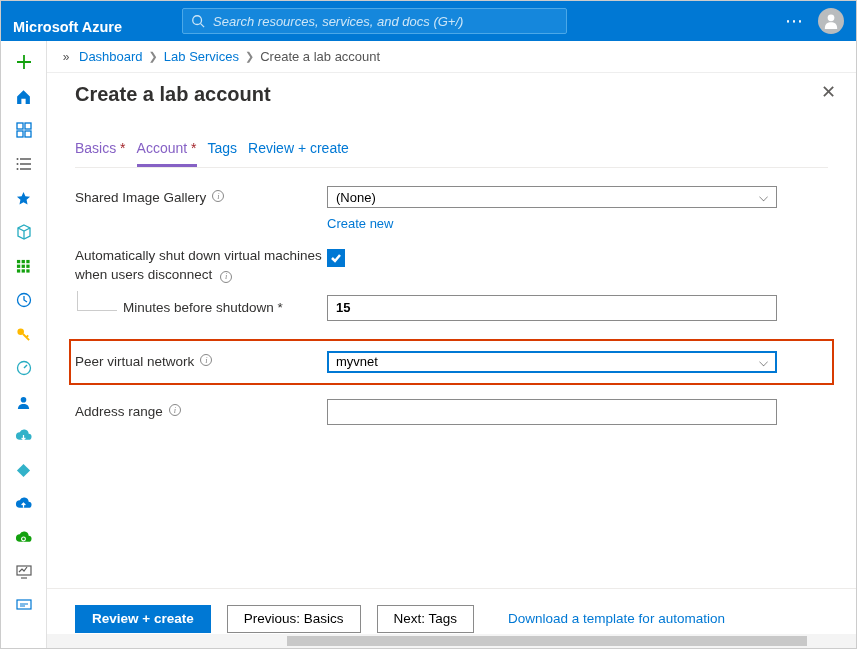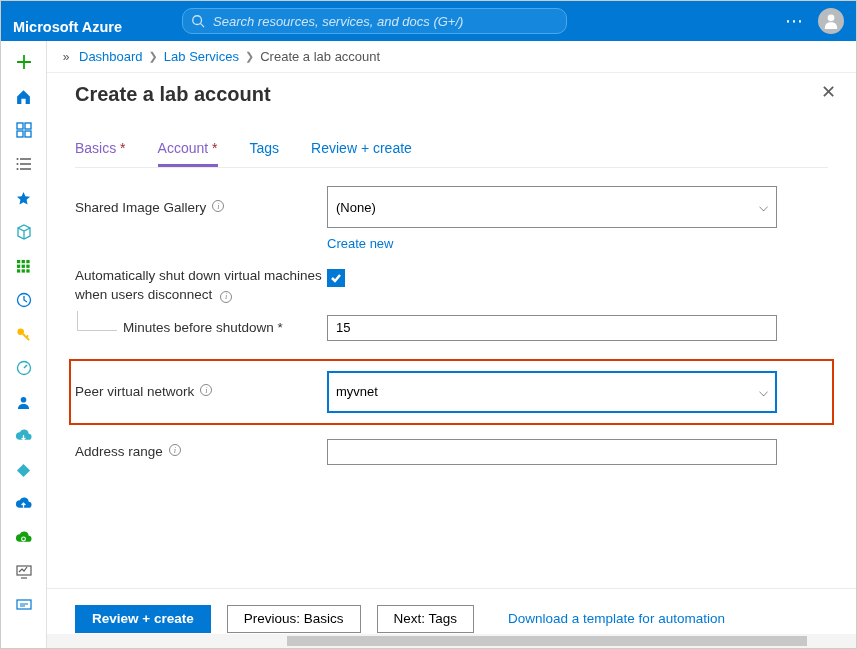--- a/index.html
+++ b/index.html
@@ -1,21 +1,21 @@
 <!DOCTYPE html>
 <html><head>
 <meta charset="utf-8">
 <style>
   * { box-sizing: border-box; margin: 0; padding: 0; font-family: "Segoe UI", Arial, sans-serif; }
   body { width: 857px; height: 649px; overflow: hidden; background: #fff; border: 1px solid #ccc; position: relative; }
 
   
   .topbar { height: 40px; background: #0078d4; display: flex; align-items: center; padding: 0 12px; color: #fff; }
   .brand { font-size: 14.5px; font-weight: 600; margin-right: 60px; white-space: nowrap; margin-top: 12px; }
-  .search-wrap { flex: 0 0 385px; height: 26px; background: #1587dc; border:1px solid #4ba8e8; border-radius: 10px; display: flex; align-items: center; padding: 0 8px; color: #cde6f7; }
+  .search-wrap { flex: 0 0 385px; height: 26px; background: #1587dc; border:1px solid #4ba8e8; border-radius: 2px; display: flex; align-items: center; padding: 0 8px; color: #cde6f7; }
   .search-wrap svg { margin-right: 8px; }
   .search-input { background: transparent; border: none; outline: none; color: #fff; font-size: 13px; flex: 1; }
   .search-input::placeholder { color: #cde6f7; font-style: italic; }
   .topbar-right { margin-left: auto; display: flex; align-items: center; gap: 14px; }
   .more-dots { font-size: 18px; letter-spacing: 1px; cursor: pointer; }
   .avatar { width: 26px; height: 26px; border-radius: 50%; background: #b9bcbe; display:flex;align-items:center;justify-content:center; }
 
   
   .leftrail { position: absolute; left: 0; top: 40px; width: 46px; bottom: 0; background: #fff; border-right: 1px solid #e1e1e1; display: flex; flex-direction: column; align-items: center; padding-top: 6px; gap: 4px; }
   .rail-btn { width: 46px; height: 30px; display: flex; align-items: center; justify-content: center; cursor: pointer; }
@@ -25,36 +25,36 @@
   .crumbbar { height: 32px; display: flex; align-items: center; padding: 0 20px 0 6px; font-size: 13px; border-bottom: 1px solid #eee; }
   .expand-chev { width:26px; text-align:center; color:#555; cursor:pointer; font-size:12px; margin-right:0px;}
   .crumb-link { color: #0078d4; text-decoration: none; cursor: pointer; }
   .crumb-sep { color: #888; margin: 0 6px; font-size:11px;}
   .crumb-last { color: #555; }
 
   .page { flex:1; padding: 10px 28px 0 28px; position:relative; overflow:hidden; }
   .page-title { font-size: 20px; font-weight: 600; color: #323130; margin-bottom: 28px; }
   .close-x { position: absolute; right: 20px; top: 8px; font-size: 18px; color: #605e5c; cursor: pointer; font-weight:300; }
 
-  .tabs { display: flex; gap: 32px; border-bottom: 1px solid #edebe9; margin-bottom: 18px; }
+  .tabs { display: flex; gap: 11px; border-bottom: 1px solid #edebe9; margin-bottom: 18px; }
   .tab { font-size: 14px; color: #0078d4; padding: 6px 0 8px 0; cursor: pointer; }
   .tab .req { color: #a4262c; }
   .tab.active { color: #8661c5; border-bottom: 3px solid #8661c5; font-weight:400; }
   .tab.visited { color: #8661c5; }
 
   .desc { font-size: 13.5px; color: #323130; margin-bottom: 18px; }
 
   .form-row { display: flex; align-items: center; margin-bottom: 8px; }
   .form-label { flex: 0 0 252px; font-size: 13.5px; color: #323130; display:flex; align-items:flex-start; gap:6px; }
   .info-ic { width:12px; height:12px; border:1px solid #888; border-radius:50%; display:inline-flex; align-items:center; justify-content:center; font-size:8.5px; color:#888; font-family: Georgia, serif; font-style:italic; cursor:help;}
-  .dropdown { flex:1; max-width:450px; height: 42px; border:1px solid #8a8a8a; display:flex; align-items:center; padding:8px 8px; font-size:13px; background:#fff; justify-content:space-between; cursor:pointer;}
+  .dropdown { flex:1; max-width:450px; height: 22px; border:1px solid #8a8a8a; display:flex; align-items:center; padding:8px 8px; font-size:13px; background:#fff; justify-content:space-between; cursor:pointer;}
   .dropdown.highlight { border:1px solid #0078d4; box-shadow: inset 0 0 0 1px #0078d4; }
   .dropdown .chev { font-size:12px; color:#555; }
   .link-below { font-size:13px; color:#0078d4; margin-left:252px; margin-top:2px; margin-bottom:16px; cursor:pointer;}
-  .textinput { flex:1; max-width:450px; height:26px; border:1px solid #8a8a8a; padding:0 8px; font-size:13px; outline:none;}
+  .textinput { flex:1; max-width:450px; height:26px; border:1px solid #8a8a8a; padding:0 8px; font-size:13px; outline:none;font-weight:bold;}
   
   .checkbox-row { display:flex; align-items:flex-start; margin: 6px 0 4px 0;}
   .checkbox-label { flex:0 0 252px; font-size:13.5px; color:#323130; line-height:1.4; }
   .checkbox-box { width:18px; height:18px; background:#0078d4; display:flex; align-items:center; justify-content:center; cursor:pointer; margin-top:2px;}
   .checkbox-box svg { stroke:#fff; stroke-width:2.5; fill:none;}
   
   .indent-row { display:flex; align-items:center; margin:10px 0 18px 0;}
   .indent-connector { width:40px; height:20px; border-left:1px solid #ccc; border-bottom:1px solid #ccc; margin-left:2px; margin-right:6px; margin-top:-14px;}
   .indent-label { font-size:13.5px; color:#323130; flex:0 0 204px; }
 

